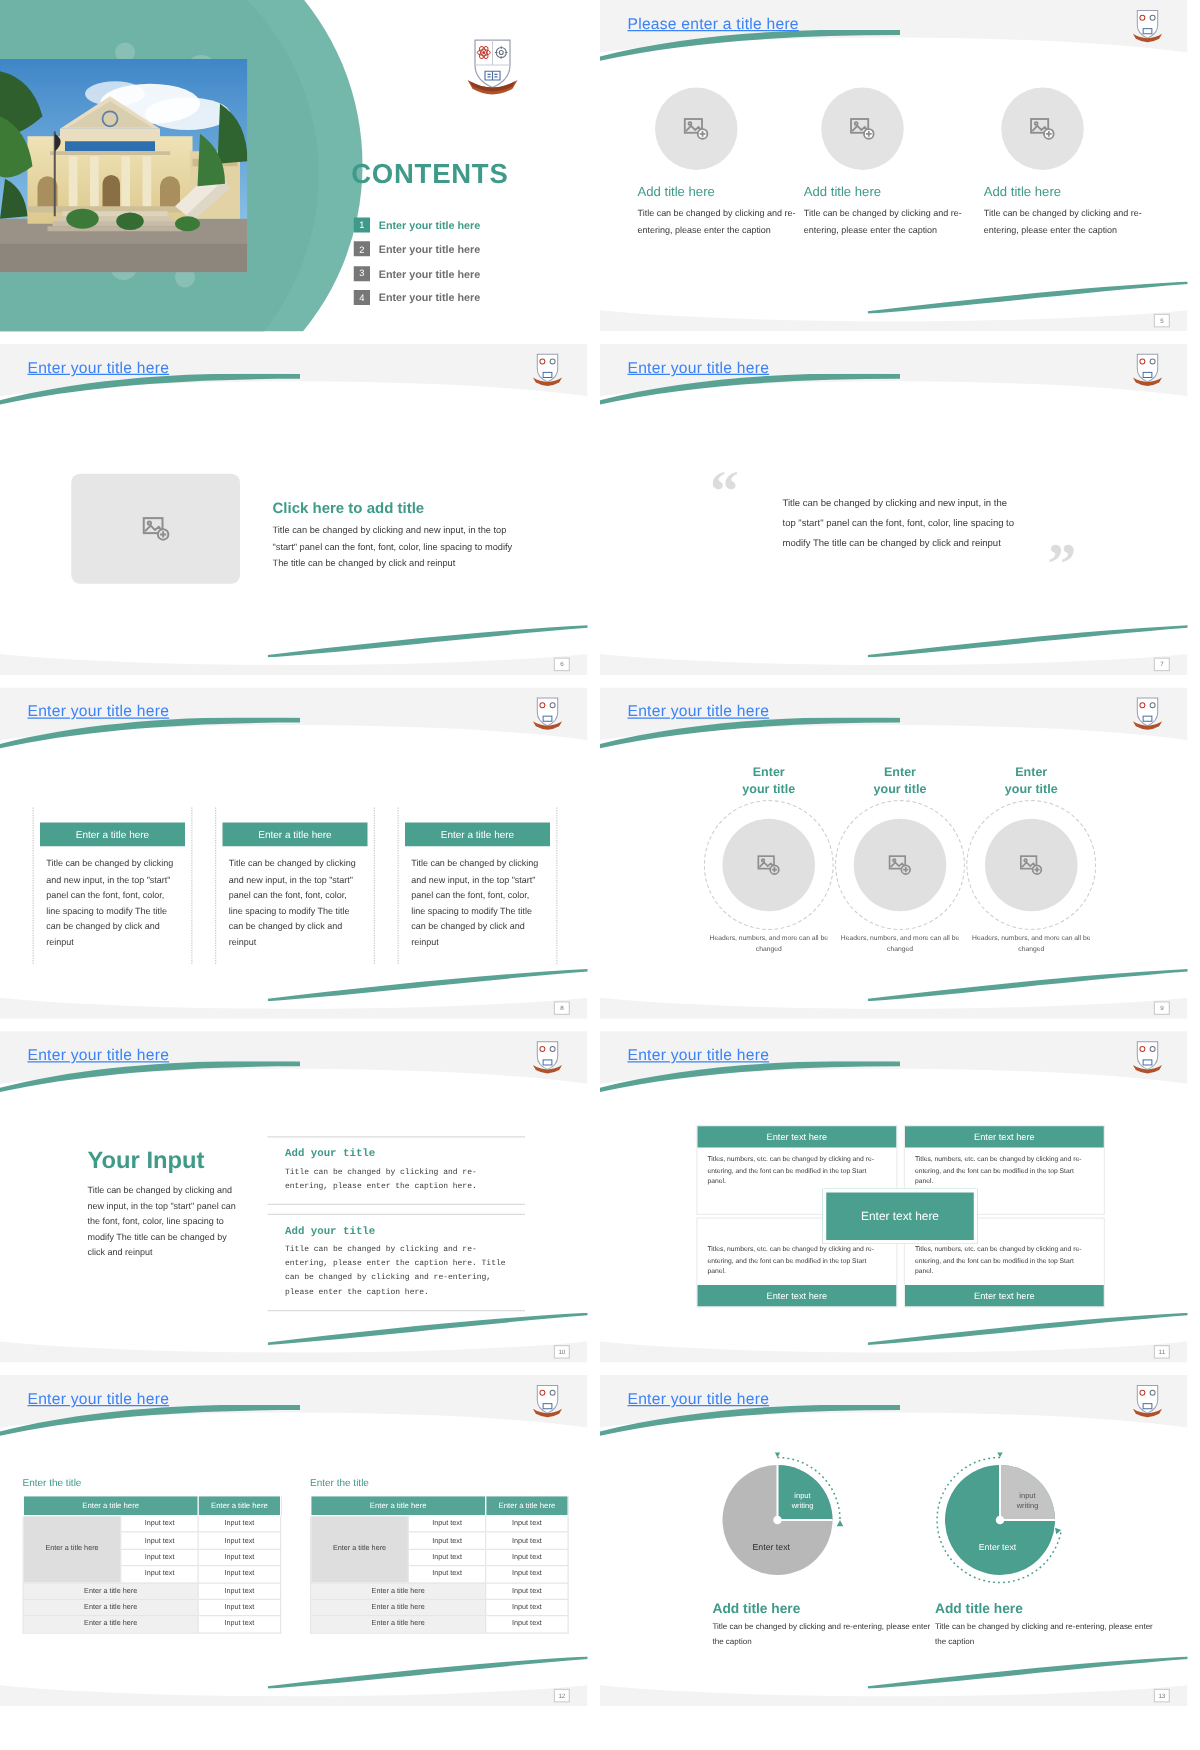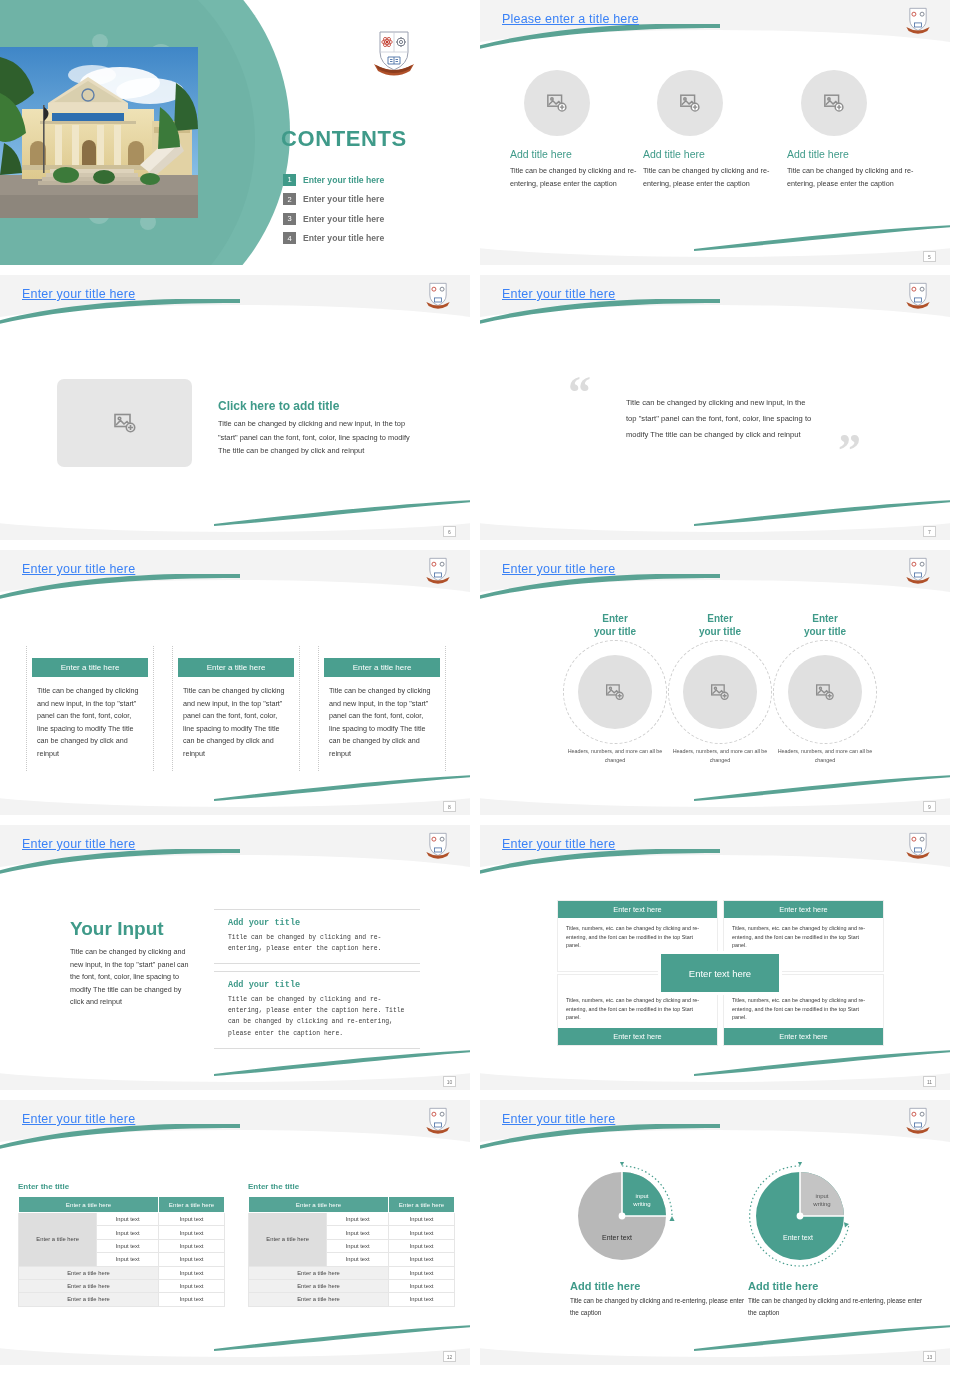--- a/index.html
+++ b/index.html
@@ -152,21 +152,21 @@
   .gq{ position:absolute; border:1px solid #ededed; background:#fff; }
   .gbar{ background:#4a9f8f; color:#fff; font-size:7.4px; text-align:center; padding:4px 0; }
   .gtxt{ font-size:5.4px; line-height:1.6; color:#3a3a3a; padding:6px 8px; }
   .gcenter{
     position:absolute; background:#4a9f8f; color:#fff;
     display:flex; align-items:center; justify-content:center;
     font-size:9.5px; border:3px solid #fff;
   }
 
   
-  .tbl-title{ font-size:8px; color:#3f9a89; font-weight:bold; }
+  .tbl-title{ font-size:8px; color:#3f9a89; font-weight:normal; }
   table.t{ border-collapse:collapse; width:100%; table-layout:fixed; }
   table.t th{
     background:#55a496; color:#fff; font-size:6.2px; font-weight:normal;
     padding:4px 0; border:1px solid #fff; text-align:center;
   }
   table.t td{
     font-size:5.8px; color:#444; text-align:center; padding:3.2px 0;
     border:1px solid #e6e6e6; background:#fff;
   }
   table.t td.shade{ background:#dedede; }

